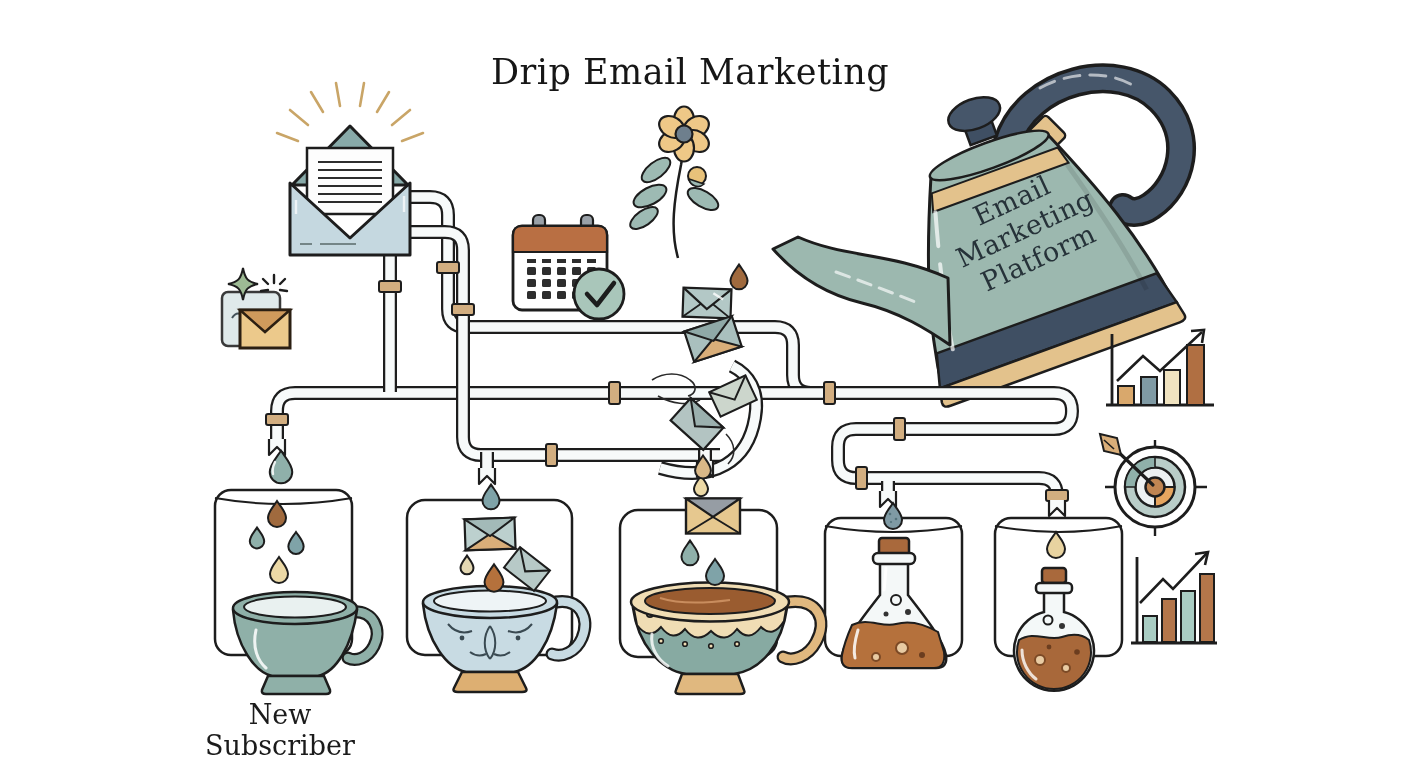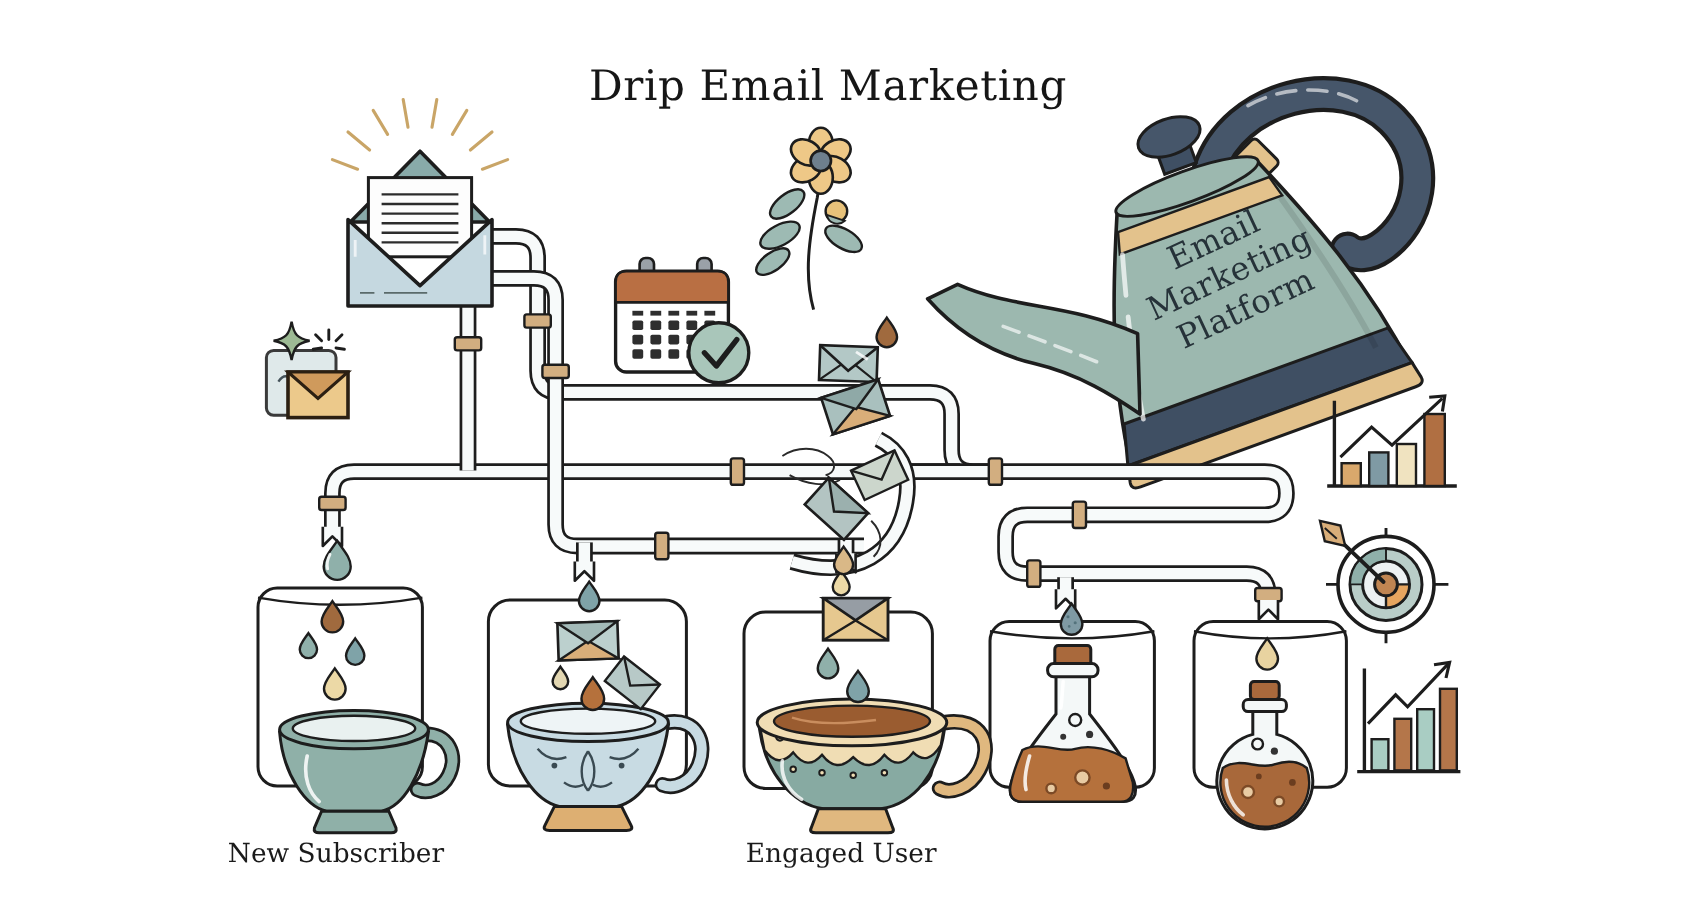--- a/index.html
+++ b/index.html
@@ -3,21 +3,21 @@
 <meta charset="utf-8">
 <style>
   html,body{margin:0;padding:0;background:#fff;}
   #canvas{position:relative;width:1396px;height:768px;background:#ffffff;overflow:hidden;
           font-family:"DejaVu Serif","Liberation Serif",serif;}
   #scene{position:absolute;left:0;top:0;}
   .txt{position:absolute;color:#1b1b1b;pointer-events:none;}
   #title{left:460px;top:52px;width:460px;text-align:center;font-size:35px;letter-spacing:.5px;color:#161616;}
   #kettle-text{left:905px;top:182px;width:240px;text-align:center;font-size:27px;line-height:1.16;
                color:#263239;transform:rotate(-25deg);transform-origin:center;letter-spacing:.5px;}
-  .station-label{top:699px;font-size:22px;text-align:center;color:#1b1b1b;}
+  .station-label{top:699px;font-size:27px;text-align:center;color:#1b1b1b;}
   #lbl-s1{left:170px;width:220px;}
   #lbl-s2{left:390px;width:200px;}
   #lbl-s3{left:591px;width:220px;}
   #lbl-s4{left:786px;width:230px;}
   #lbl-s5{left:960px;width:200px;}
   .po{fill:none;stroke:#1d1d1d;stroke-width:14;}
   .pi{fill:none;stroke:#f7fafa;stroke-width:9.5;}
   .coupler{fill:#d2ae80;stroke:#1d1d1d;stroke-width:2;}
   .tail{fill:#f7fafa;stroke:#1d1d1d;stroke-width:2.2;stroke-linejoin:round;}
   .drop{stroke:#1d1d1d;stroke-width:2;vector-effect:non-scaling-stroke;}
@@ -399,15 +399,14 @@
   <div class="txt" id="title">Drip Email Marketing</div>
 
   <div class="txt" id="kettle-text">
     <span style="display:block">Email</span>
     <span style="display:block">Marketing</span>
     <span style="display:block">Platform</span>
   </div>
 
   <div class="txt station-label" id="lbl-s1">New Subscriber</div>
   <div class="txt station-label" id="lbl-s2"></div>
-  <div class="txt station-label" id="lbl-s3">Engaged User</div>
   <div class="txt station-label" id="lbl-s5"></div>
 </div>
 
 </body></html>

